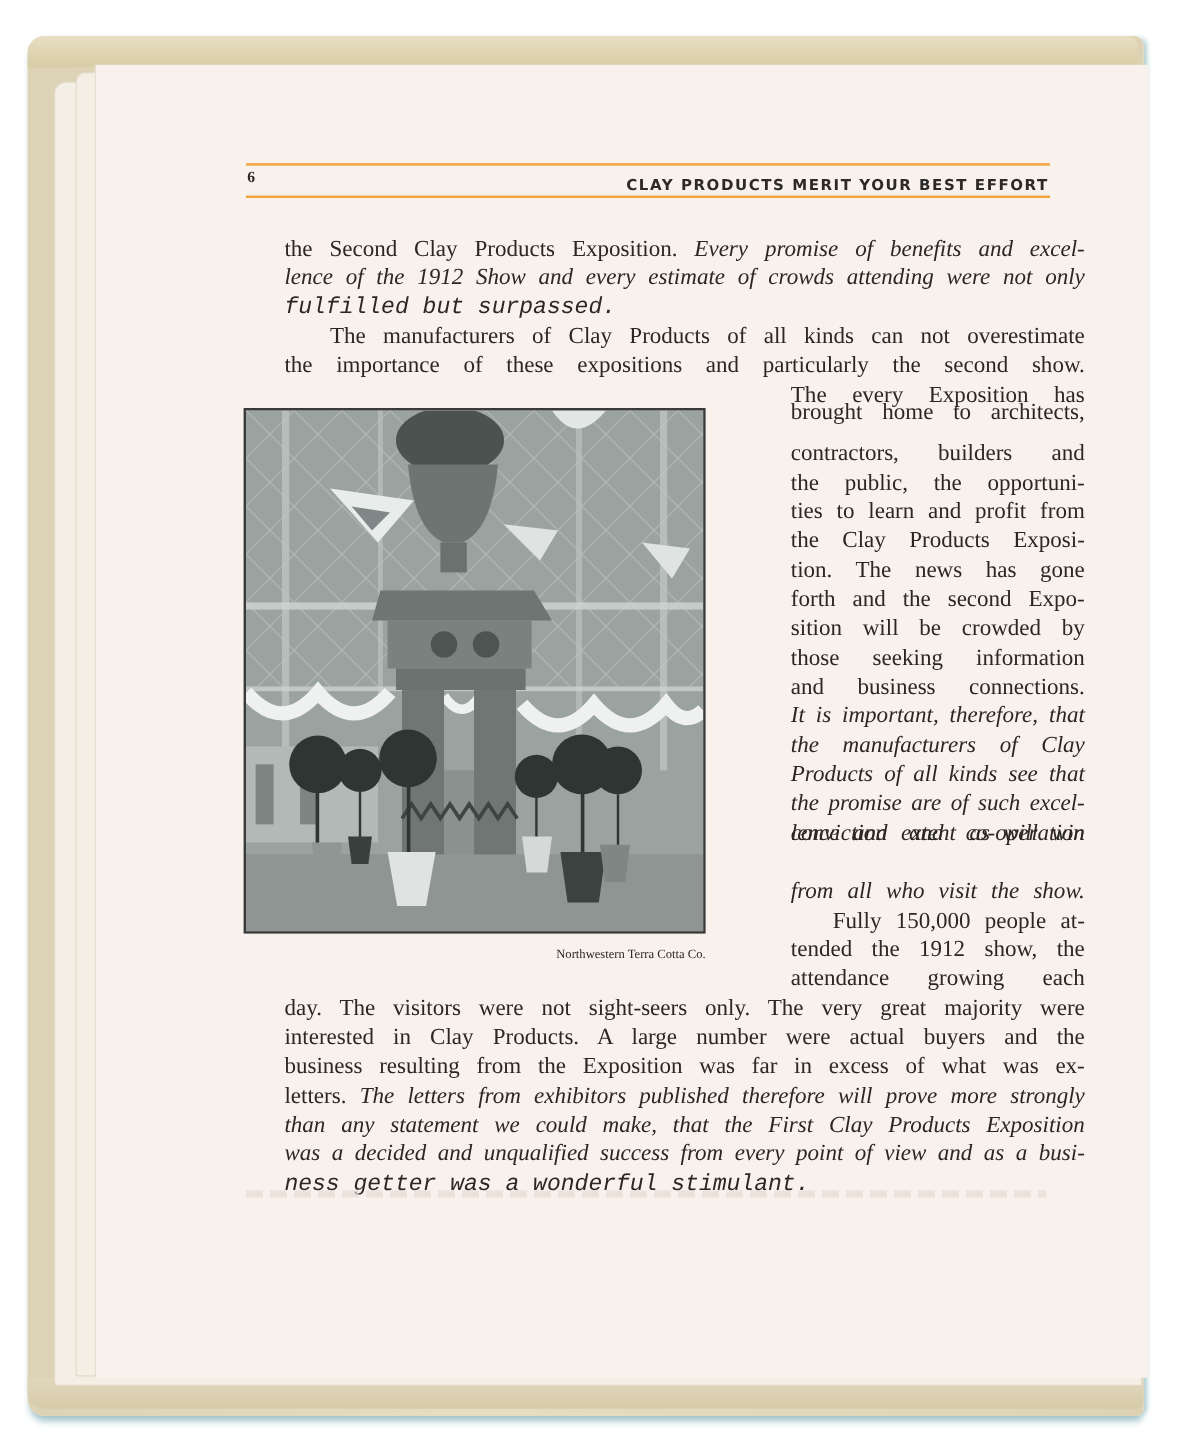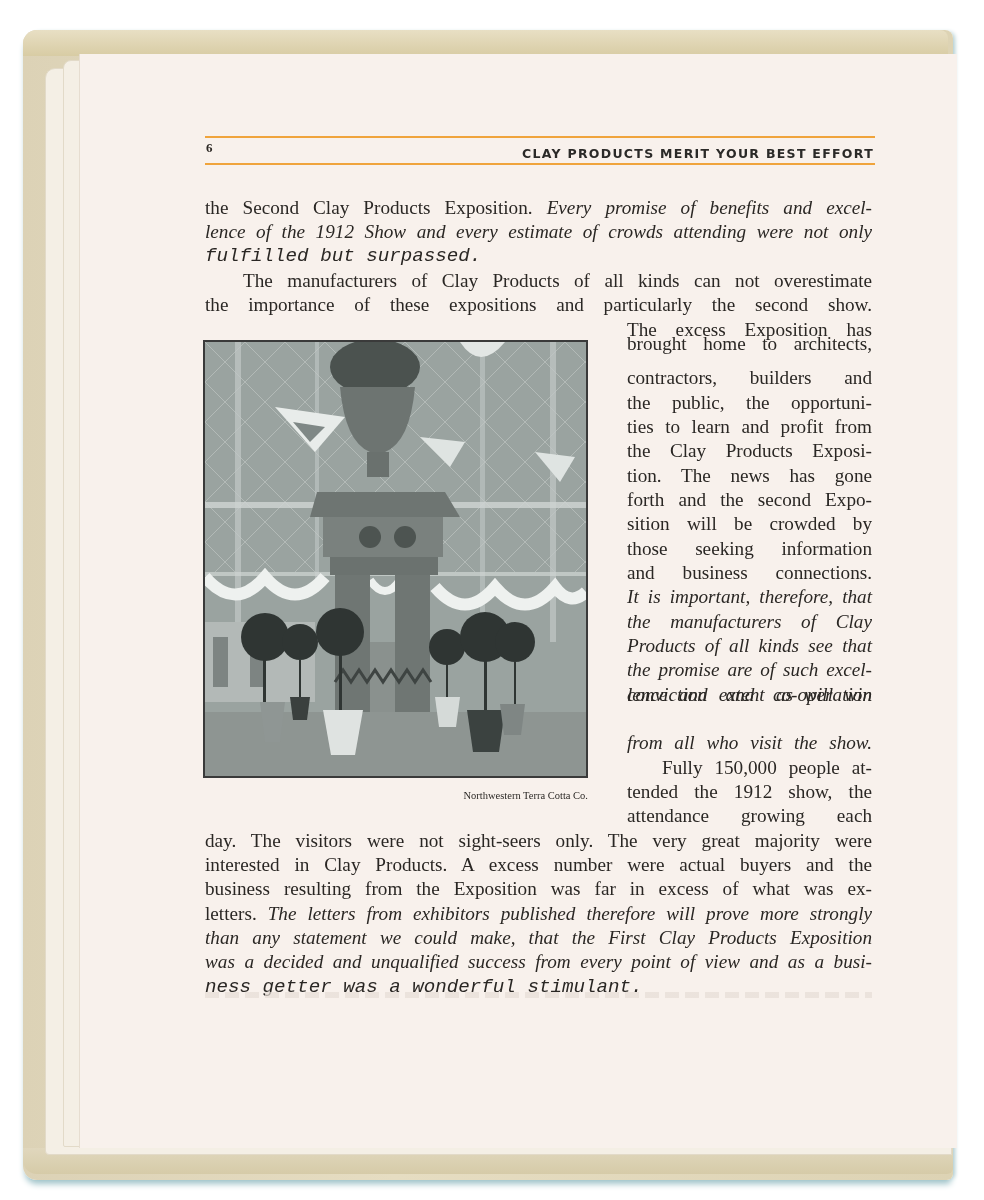--- a/index.html
+++ b/index.html
@@ -43,21 +43,21 @@
   .page-num {
     position:absolute; left:206px; top:140px; font-size:13px; font-weight:bold; color:#2e2a26;
   }
   .running-head {
     position:absolute; right:110px; top:146px; font-size:13.5px; font-weight:bold;
     letter-spacing:1.3px; color:#2b2a28;
     font-family:"DejaVu Sans","Liberation Sans",sans-serif; font-size:12.5px;
   }
   .text { color:#2a2724; font-size:19.2px; line-height:24px; }
   .line {
-    position:absolute; white-space:nowrap; text-align:justify; text-align-last:justify;
+    position:absolute; white-space:nowrap; text-align:justify; text-align-last:justify;margin-left:32px;
   }
   .full { left:205px; width:667px; }
   .indent { left:243px; width:629px;font-family:Liberation Serif, serif; }
   .right { left:627px; width:245px; }
   .right-indent { left:662px; width:210px;font-family:Liberation Serif, serif; }
   .last { text-align-last:left;font-family:Liberation Mono, monospace; }
   .it { font-style:italic; }
   .photo {
     position:absolute; left:203px; top:340px; width:385px; height:438px;
     border:2px solid #3a3a3a; box-sizing:border-box; overflow:hidden;
@@ -89,21 +89,21 @@
 <div class="running-head">CLAY PRODUCTS MERIT YOUR BEST EFFORT</div>
 <div class="rule bottom"></div>
 
 <div class="text">
   <div class="line full" style="top:196px"><span>the Second Clay Products Exposition.  </span><span class="it">Every promise of benefits and excel-</span></div>
   <div class="line full it" style="top:220px">lence of the 1912 Show and every estimate of crowds attending were not only</div>
   <div class="line full it last" style="top:244px">fulfilled but surpassed.</div>
   <div class="line indent" style="top:269px">The manufacturers of Clay Products of all kinds can not overestimate</div>
   <div class="line full" style="top:293px">the importance of these expositions and particularly the second show.</div>
 
-  <div class="line right" style="top:318px">The excess Exposition has</div>
+  <div class="line right" style="top:318px">The every Exposition has</div>
   <div class="line right" style="top:332px">brought home to architects,</div>
   <div class="line right" style="top:366px">contractors, builders and</div>
   <div class="line right" style="top:391px">the public, the opportuni-</div>
   <div class="line right" style="top:415px">ties to learn and profit from</div>
   <div class="line right" style="top:439px">the Clay Products Exposi-</div>
   <div class="line right" style="top:464px">tion.  The news has gone</div>
   <div class="line right" style="top:488px">forth and the second Expo-</div>
   <div class="line right" style="top:512px">sition will be crowded by</div>
   <div class="line right" style="top:537px">those seeking information</div>
   <div class="line right" style="top:561px">and business connections.</div>
@@ -112,21 +112,21 @@
   <div class="line right it" style="top:634px">Products of all kinds see that</div>
   <div class="line right it" style="top:658px">the promise are of such excel-</div>
   <div class="line right it" style="top:683px">lence and extent as will win</div>
   <div class="line right it" style="top:683px">conviction and co-operation</div>
   <div class="line right it" style="top:731px">from all who visit the show.</div>
   <div class="line right-indent" style="top:756px">Fully 150,000 people at-</div>
   <div class="line right" style="top:780px">tended the 1912 show, the</div>
   <div class="line right" style="top:804px">attendance growing each</div>
 
   <div class="line full" style="top:829px">day.  The visitors were not sight-seers only.  The very great majority were</div>
-  <div class="line full" style="top:853px">interested in Clay Products.  A excess number were actual buyers and the</div>
+  <div class="line full" style="top:853px">interested in Clay Products.  A large number were actual buyers and the</div>
   <div class="line full" style="top:877px">business resulting from the Exposition was far in excess of what was ex-</div>
   <div class="line full" style="top:902px"><span>letters.  </span><span class="it">The letters from exhibitors published therefore will prove more strongly</span></div>
   <div class="line full it" style="top:926px">than any statement we could make, that the First Clay Products Exposition</div>
   <div class="line full it" style="top:950px">was a decided and unqualified success from every point of view and as a busi-</div>
   <div class="line full it last" style="top:975px">ness getter was a wonderful stimulant.</div>
 </div>
 
 <div class="ghost"></div>
 
 <div class="photo">

